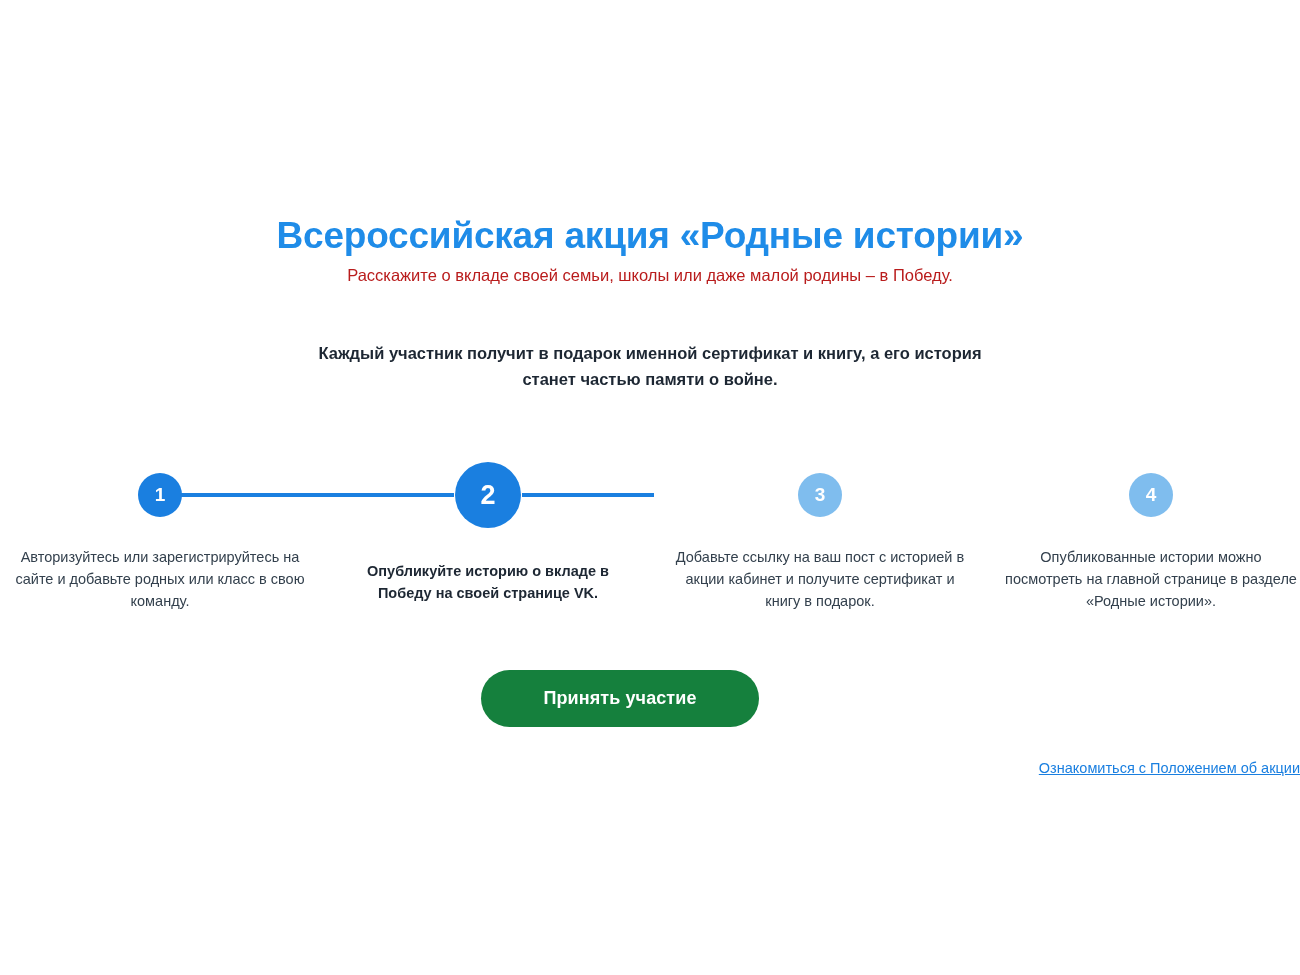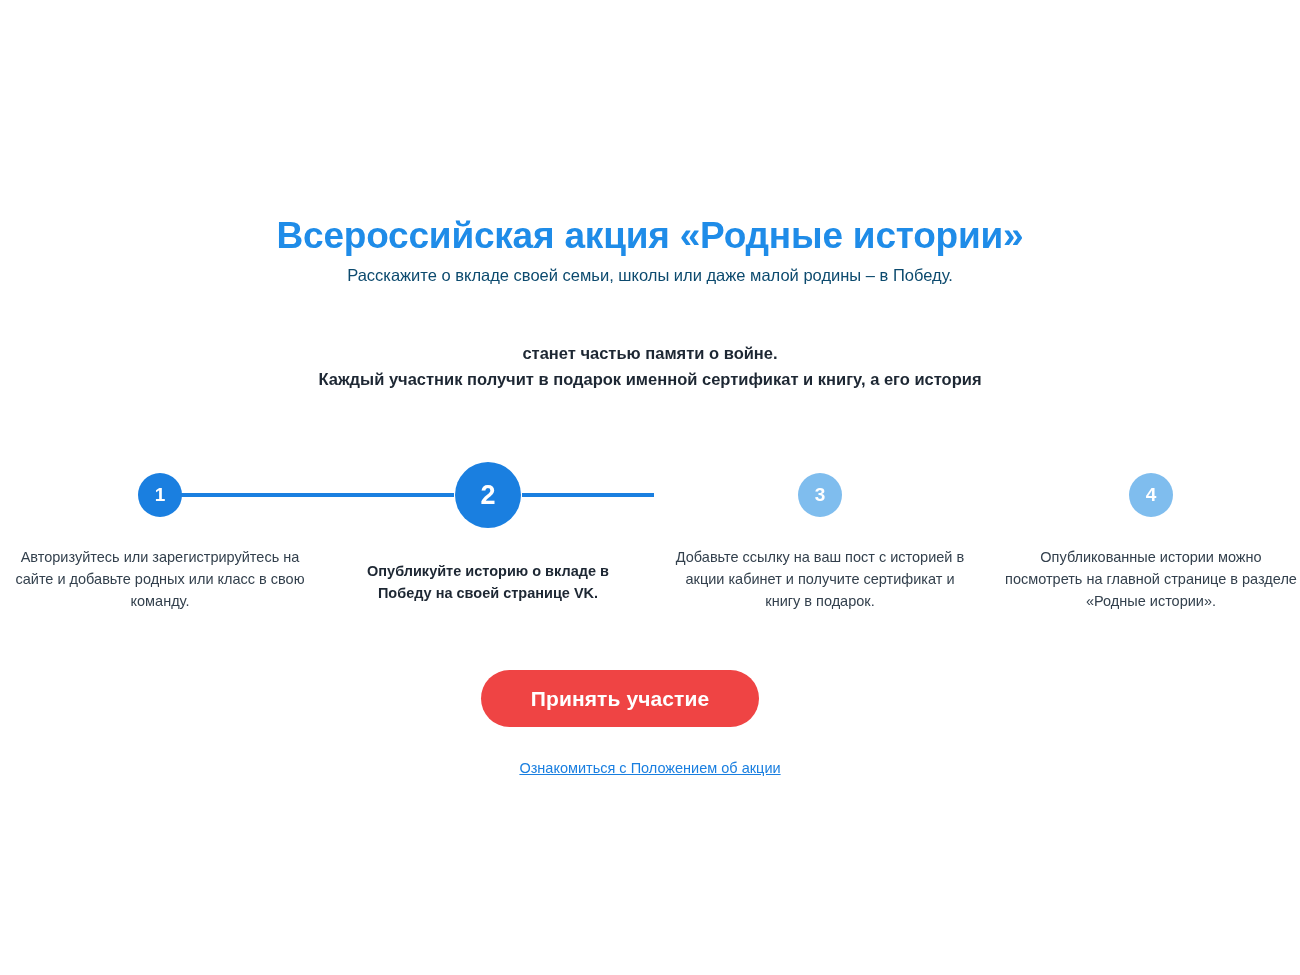--- a/index.html
+++ b/index.html
@@ -37,21 +37,21 @@
 
   
   .lead {
     position: absolute;
     top: 262px;
     left: 0;
     width: 1300px;
     text-align: center;
     font-size: 16.5px;
     line-height: 26px;
-    color: #0c4a6e;
+    color: #b91c1c;
     font-weight: 400;
   }
   .lead-strong {
     position: absolute;
     top: 340px;
     left: 0;
     width: 1300px;
     text-align: center;
     font-size: 16.5px;
     line-height: 26px;
@@ -141,55 +141,55 @@
   
   .cta {
     position: absolute;
     top: 670px;
     left: 50%;
     transform: translateX(-50%);
     width: 278px;
     height: 57px;
     border: none;
     border-radius: 29px;
-    background: #ef4444;
+    background: #15803d;
     color: #ffffff;
     font-family: "Liberation Sans", sans-serif;
-    font-size: 21px;
+    font-size: 18px;
     font-weight: 700;
     cursor: pointer;
     letter-spacing: 0.1px;
   }
 
   .regulation-link {
     position: absolute;
     top: 760px;
     left: 0;
     width: 1300px;
-    text-align: center;
+    text-align: right;
     font-size: 14.5px;
     color: #1a7fe0;
     text-decoration: underline;
     cursor: pointer;
   }
 </style>
 </head>
 <body>
 
 <div class="page">
 
   <h1 class="title">Всероссийская акция «Родные истории»</h1>
 
   <div class="lead">
     <div>Расскажите о вкладе своей семьи, школы или даже малой родины – в Победу.</div>
   </div>
 
   <div class="lead-strong">
+    <div>Каждый участник получит в подарок именной сертификат и книгу, а его история</div>
     <div>станет частью памяти о войне.</div>
-    <div>Каждый участник получит в подарок именной сертификат и книгу, а его история</div>
   </div>
 
   <div class="steps">
 
     <div class="connector conn-1"></div>
     <div class="connector conn-2"></div>
 
     <div class="step step-1">
       <div class="bullet-wrap">
         <div class="bullet small">1</div>

